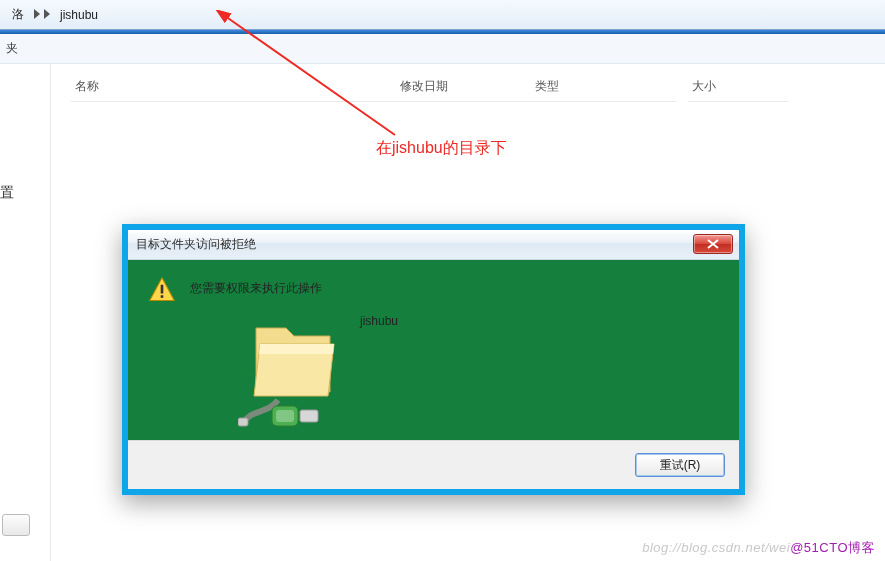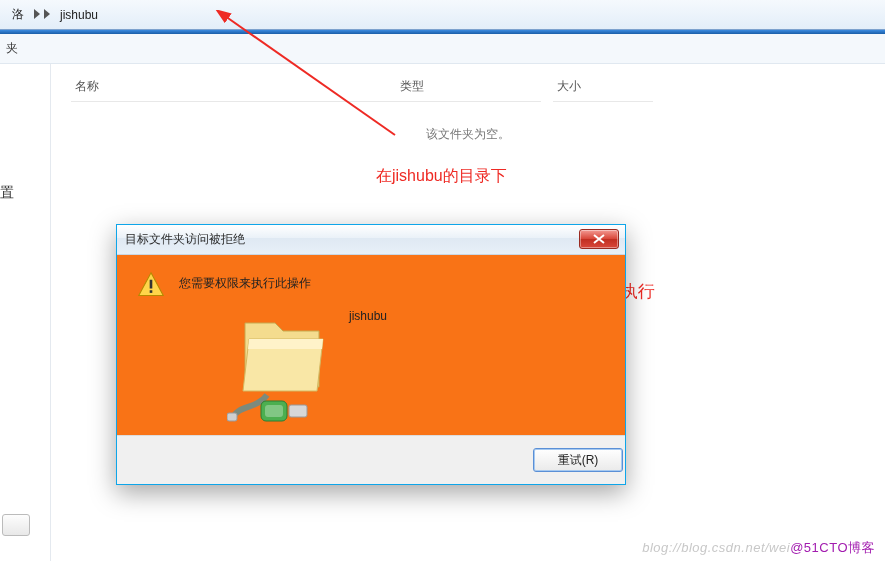--- a/index.html
+++ b/index.html
@@ -24,37 +24,37 @@
 .col-type { width: 145px; font-family: Liberation Mono, monospace; }
 .col-size { width: 100px; margin-left: 12px; }
 .emptymsg { text-align: center; color: #777; margin-top: 16px; font-size: 12px; }
 
 
 .leftstrip { position: absolute; left: 0; top: 64px; width: 50px; height: 480px; background: #fff; }
 .leftlabel { font-size: 14px; color: #333; margin-top: 120px; }
 .bottomleftbtn { position: absolute; left: 2px; bottom: 8px; width: 28px; height: 22px; background: linear-gradient(to bottom,#fdfdfd,#e8e8e8); border: 1px solid #bbb; border-radius: 3px; }
 
 
-.annotation-1 { position: absolute; left: 376px; top: 138px; color: #ee2a24; font-size: 16px; margin-top: 28px; }
+.annotation-1 { position: absolute; left: 376px; top: 138px; color: #ee2a24; font-size: 16px; }
 .annotation-2 { position: absolute; left: 548px; top: 280px; color: #ee2a24; font-size: 17px; }
 .arrow1 { position: absolute; left: 215px; top: 10px; pointer-events: none; }
 .arrow2 { position: absolute; left: 370px; top: 282px; pointer-events: none; }
 
 
-.dialog { position: absolute; left: 116px; top: 224px; width: 510px; border: 1px solid #0ea5e9; background: #fff; box-shadow: 0 8px 24px rgba(0,0,0,0.35); }
+.dialog { position: absolute; left: 122px; top: 224px; width: 623px; border: 6px solid #0ea5e9; background: #fff; box-shadow: 0 8px 24px rgba(0,0,0,0.35); }
 .dlg-title { height: 30px; background: linear-gradient(to bottom,#ffffff,#eaf1f8 45%,#dfe9f3 46%,#e8f0f8); border-bottom: 1px solid #c9d7e4; display: flex; align-items: center; padding: 0 8px; position: relative; }
 .dlg-title-text { color: #2b2b2b; }
 .dlg-close { position: absolute; right: 6px; top: 4px; width: 40px; height: 20px; background: linear-gradient(to bottom,#f39a93,#d9483b 48%,#c12f22 52%,#d9483b); border: 1px solid #9a2a20; border-radius: 3px; display: flex; align-items: center; justify-content: center; box-shadow: inset 0 0 0 1px rgba(255,255,255,0.4); }
 .dlg-close svg { width: 12px; height: 10px; }
-.dlg-body { background: #f97316; padding: 16px 22px 10px 22px; min-height: 180px; position: relative; }
+.dlg-body { background: #15803d; padding: 16px 22px 10px 22px; min-height: 180px; position: relative; }
 .dlg-msg { position: absolute; left: 62px; top: 20px; font-size: 12px; color: #222; }
 .warn-icon { position: absolute; left: 20px; top: 16px; }
 .folder-graphic { position: absolute; left: 110px; top: 54px; }
 .folder-label { position: absolute; left: 232px; top: 54px; font-size: 12px; color: #222; }
-.dlg-footer { background: #f0f0f0; border-top: 1px solid #dcdcdc; padding: 12px 2px; display: flex; justify-content: flex-end; gap: 8px; }
+.dlg-footer { background: #f0f0f0; border-top: 1px solid #dcdcdc; padding: 12px 14px; display: flex; justify-content: flex-end; gap: 8px; }
 .dlg-footer button { min-width: 90px; height: 24px; font-size: 12px; background: linear-gradient(to bottom,#ffffff,#eaeaea); border: 1px solid #8e8f8f; border-radius: 3px; cursor: default; font-family: inherit; color: #222; }
 .dlg-footer button.def { border: 1px solid #5a8fd6; box-shadow: 0 0 0 1px #a6c9f0 inset; }
 
 .watermark { position: absolute; right: 10px; bottom: 4px; color: #c8c8c8; font-size: 13px; font-style: italic; letter-spacing: 0.5px; }
 .watermark .badge { color: #a21caf; font-style: normal; }
 </style>
 </head>
 <body>
 
 <div class="addressbar">
@@ -74,24 +74,24 @@
 </div>
 
 <div class="leftstrip">
   <div class="leftlabel">置</div>
   <div class="bottomleftbtn"></div>
 </div>
 
 <div class="filearea">
   <div class="colheads">
     <div class="col col-name">名称</div>
+    <div class="col col-date">修改日期</div>
     <div class="col col-type">类型</div>
     <div class="col col-size">大小</div>
   </div>
-  <div class="emptymsg">该文件夹为空。</div>
 </div>
 
 <div class="annotation-1">在jishubu的目录下</div>
 <div class="annotation-2">没有 权限执行</div>
 
 <svg class="arrow1" width="200" height="130">
   <defs>
       <marker id="ah1" markerWidth="10" markerHeight="10" refX="2" refY="3" orient="auto">
         <path d="M0,0 L0,6 L8,3 z" fill="#ee2a24"></path>
       </marker>

